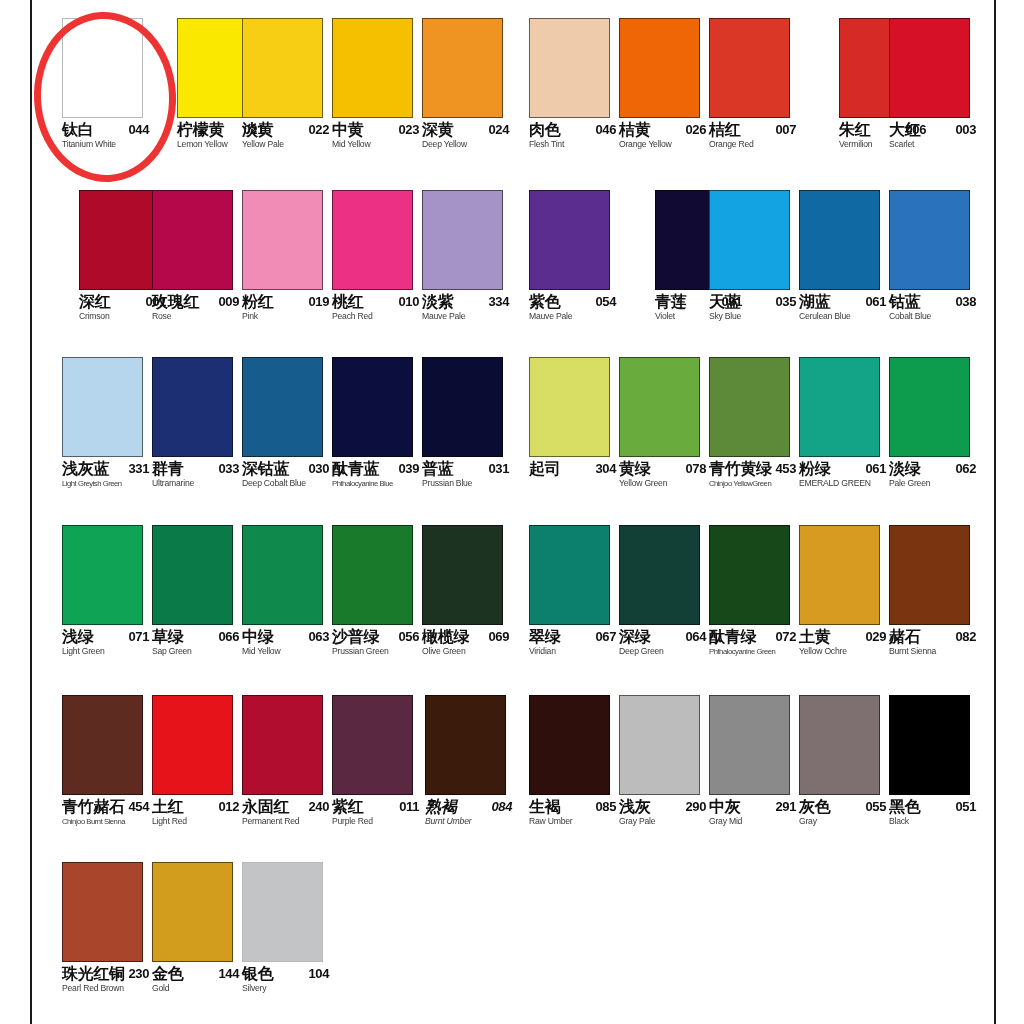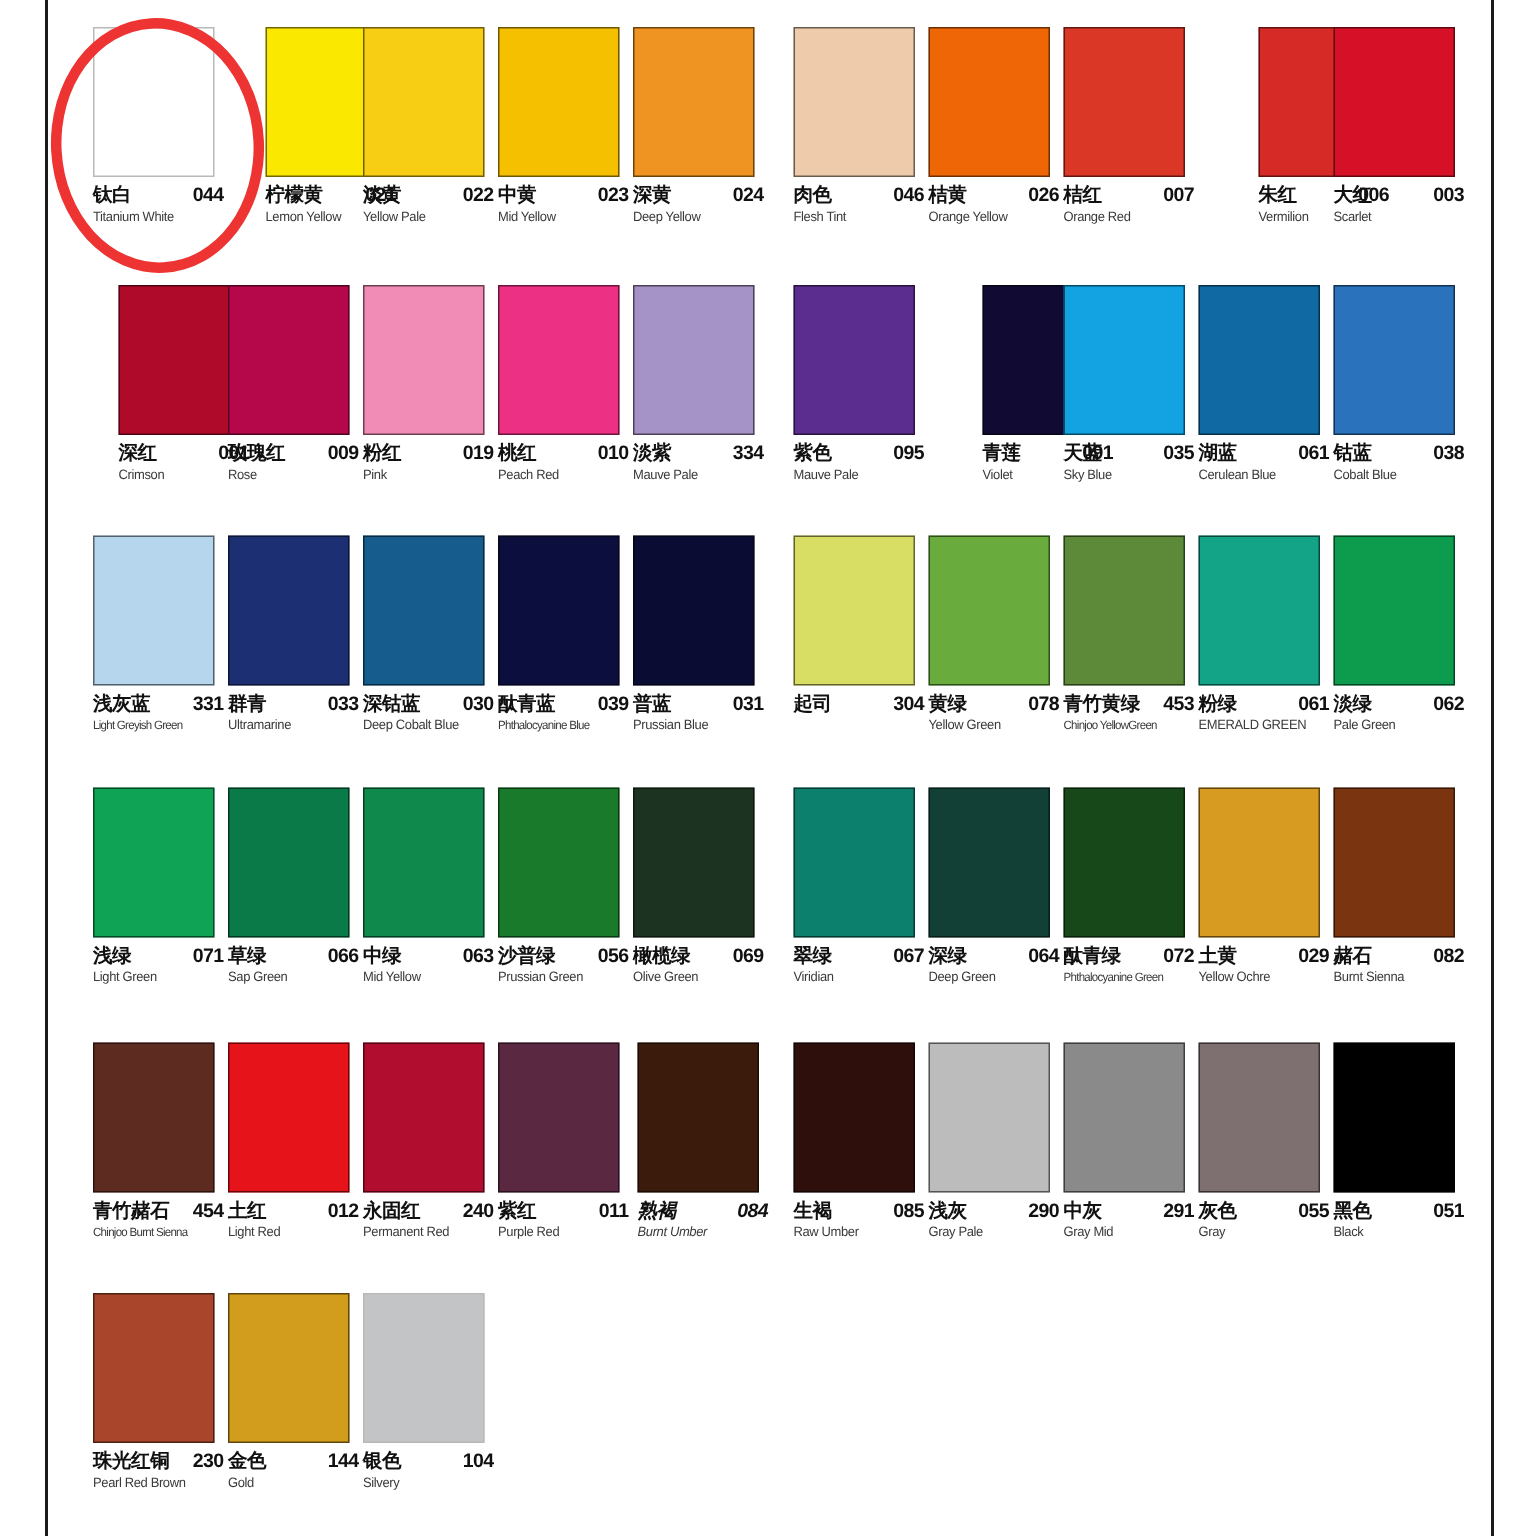--- a/index.html
+++ b/index.html
@@ -72,21 +72,21 @@
     position: relative;
     width: 90px;
     margin-top: 5px;
     height: 34px;
   }
 
   .cn {
     position: absolute;
     left: 0;
     top: 0;
-    font-size: 13px;
+    font-size: 16px;
     font-weight: bold;
     color: #111111;
     letter-spacing: -0.3px;
     white-space: nowrap;
     line-height: 14px;
   }
 
   .code {
     position: absolute;
     right: 3px;
@@ -260,21 +260,21 @@
             <div class="code">334</div>
             <div class="en">Mauve Pale</div>
           </div>
         </div>
       </div>
       <div class="group right">
         <div class="swatch-cell" style="left: 0px;">
           <div class="chip" style="background: rgb(91, 45, 142);"></div>
           <div class="meta">
             <div class="cn">紫色</div>
-            <div class="code">095</div>
+            <div class="code">054</div>
             <div class="en">Mauve Pale</div>
           </div>
         </div>
         <div class="swatch-cell" style="left: 90px; padding-left: 36px;">
           <div class="chip" style="background: rgb(17, 10, 50);"></div>
           <div class="meta">
             <div class="cn">青莲</div>
             <div class="code">091</div>
             <div class="en">Violet</div>
           </div>

